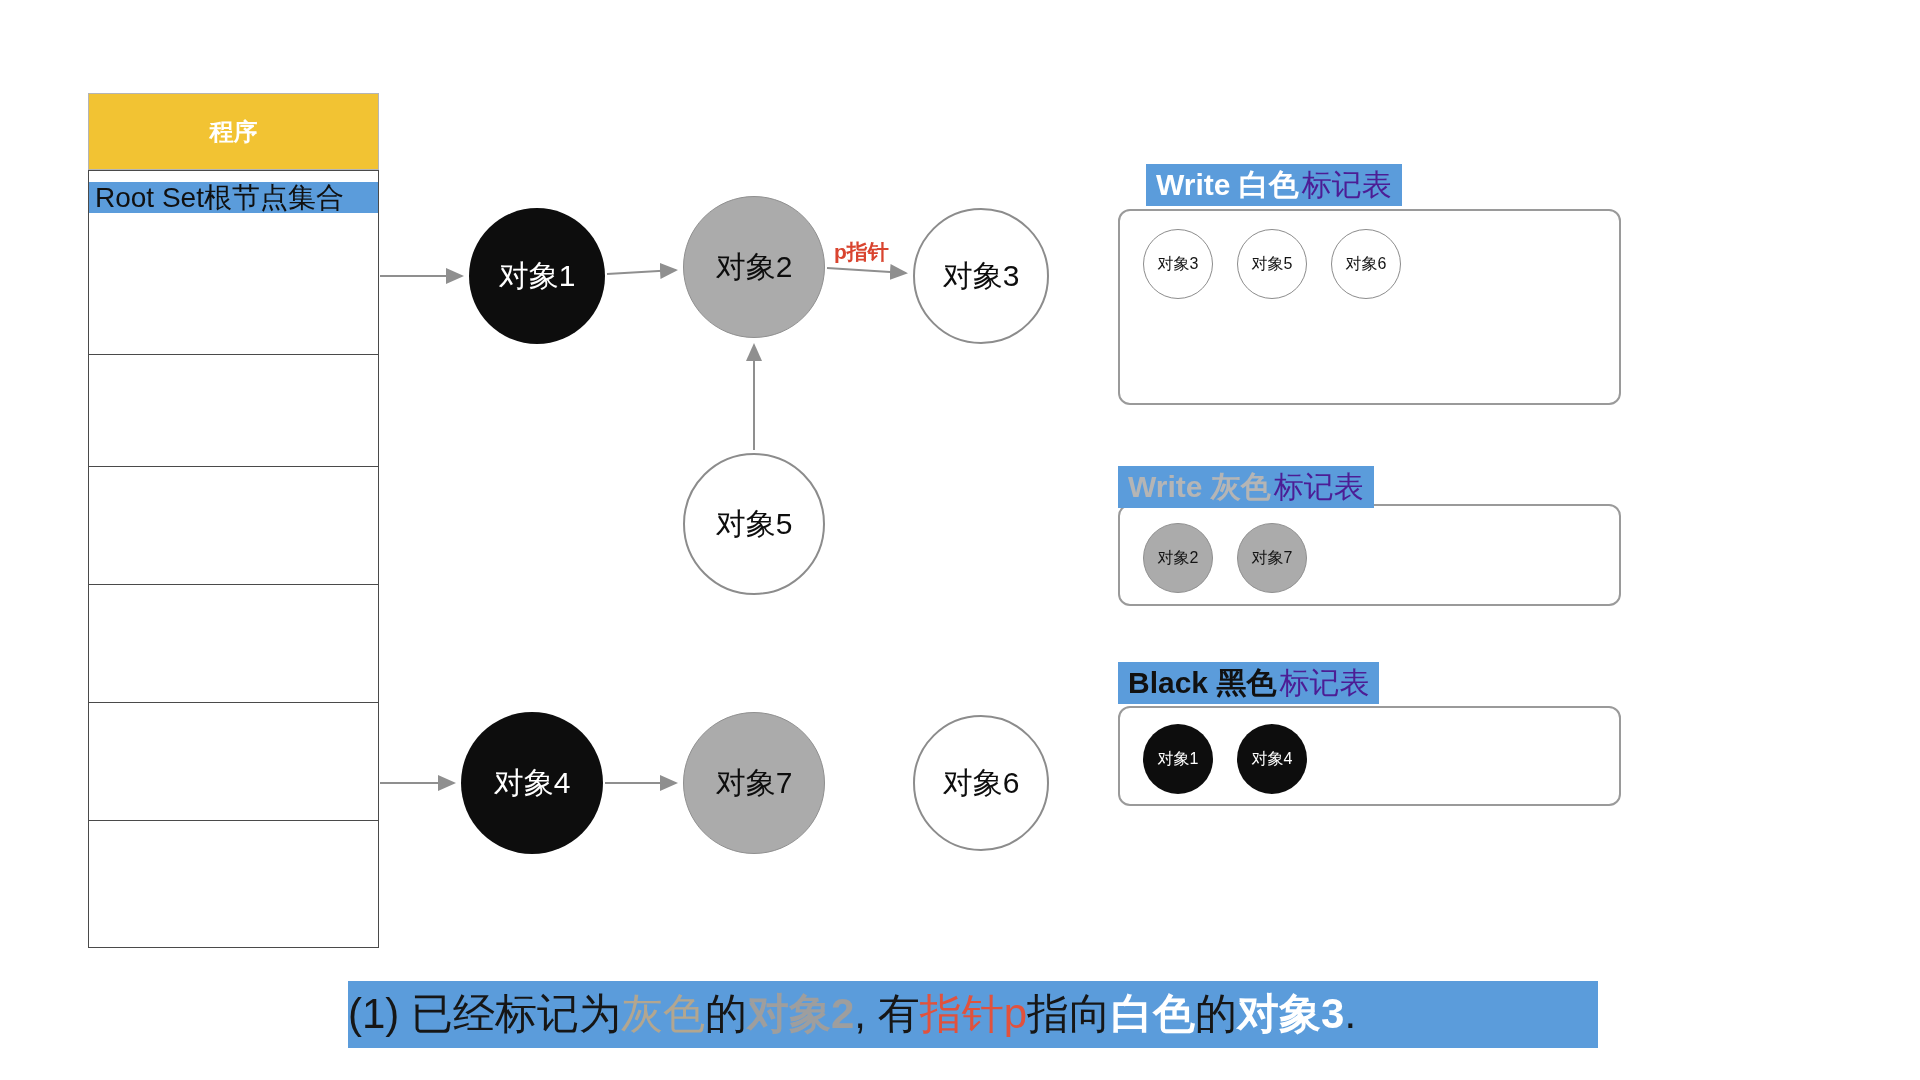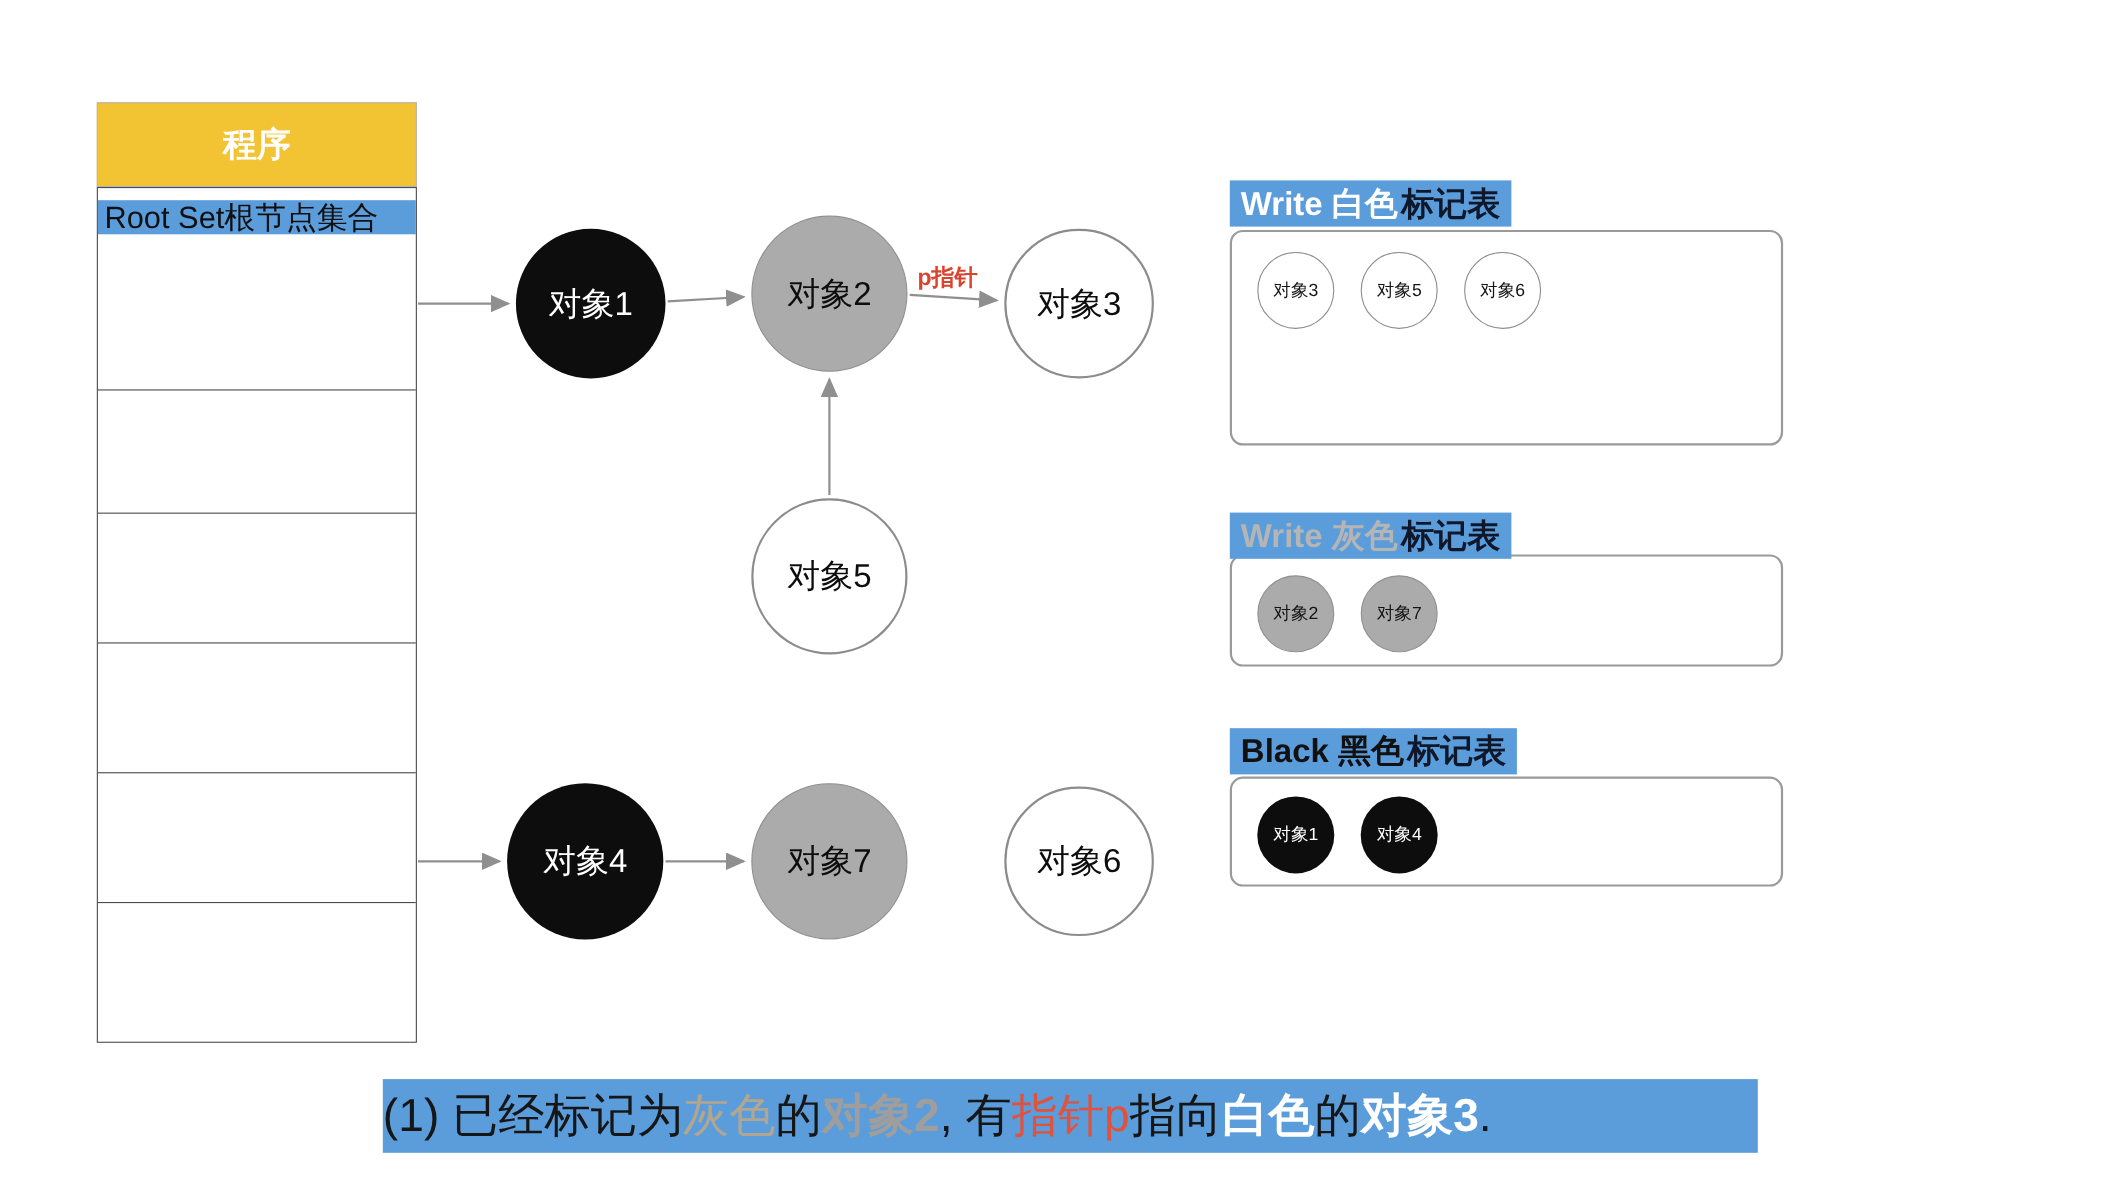--- a/index.html
+++ b/index.html
@@ -6,21 +6,21 @@
   html,body { background:#ffffff; }
   body { font-family:"Liberation Sans","DejaVu Sans",sans-serif; }
   .canvas { position:relative; width:1920px; height:1080px; background:#ffffff; overflow:hidden; }
 
   .title { position:absolute; top:40px; left:0; width:1814px; text-align:center;
            font-size:45px; color:#141414; letter-spacing:1px; }
 
   
   .prog-table { position:absolute; left:88px; top:93px; width:291px; }
   .prog-header { height:77px; background:#f2c333; border:1px solid #b5b5b5; color:#ffffff;
-                 font-weight:bold; font-size:31px; display:flex; align-items:center; justify-content:center; }
+                 font-weight:bold; font-size:24px; display:flex; align-items:center; justify-content:center; }
   .prog-body { position:absolute; top:77px; left:0; width:291px; height:778px; border:1px solid #4a4a4a; background:#fff; }
   .root-label { position:absolute; top:11px; left:0; width:100%; height:31px; background:#5b9cdb;
                 color:#101010; font-size:28px; display:flex; align-items:center; padding-left:6px; z-index:2; }
   .prog-row { width:100%; border-bottom:1px solid #4a4a4a; }
   .prog-row.last { border-bottom:none; }
 
   
   .arrows { position:absolute; left:0; top:0; z-index:2; pointer-events:none; }
   .arrow { stroke:#8f8f8f; stroke-width:2; marker-end:url(#ah); }
 
@@ -38,22 +38,22 @@
   .n-obj3 { left:913px; top:208px; width:136px; height:136px; }
   .n-obj5 { left:683px; top:453px; width:142px; height:142px; }
   .n-obj4 { left:461px; top:712px; width:142px; height:142px; }
   .n-obj7 { left:683px; top:712px; width:142px; height:142px; }
   .n-obj6 { left:913px; top:715px; width:136px; height:136px; }
 
   
   .panel-header { position:absolute; left:1118px; height:42px; background:#5b9cdb; display:flex;
                   align-items:center; padding:0 10px; font-size:30px; z-index:5; white-space:nowrap; }
   .panel-header .ph-en { font-weight:bold; margin-right:3px; }
-  .panel-header .ph-cn { color:#0f172a; font-weight:bold; }
-  .ph-white { top:164px; }
+  .panel-header .ph-cn { color:#4c1d95; font-weight:normal; }
+  .ph-white { top:164px;margin-left:28px; }
   .ph-grey  { top:466px; }
   .ph-black { top:662px;text-align:right; }
 
   .panel-box { position:absolute; left:1118px; width:503px; background:#ffffff;
                border:2px solid #9a9a9a; border-radius:12px; z-index:1; }
   .pb-white { top:209px; height:196px; }
   .pb-grey  { top:504px; height:102px; }
   .pb-black { top:706px; height:100px; }
 
   .mini { position:absolute; width:70px; height:70px; border-radius:50%; display:flex;

